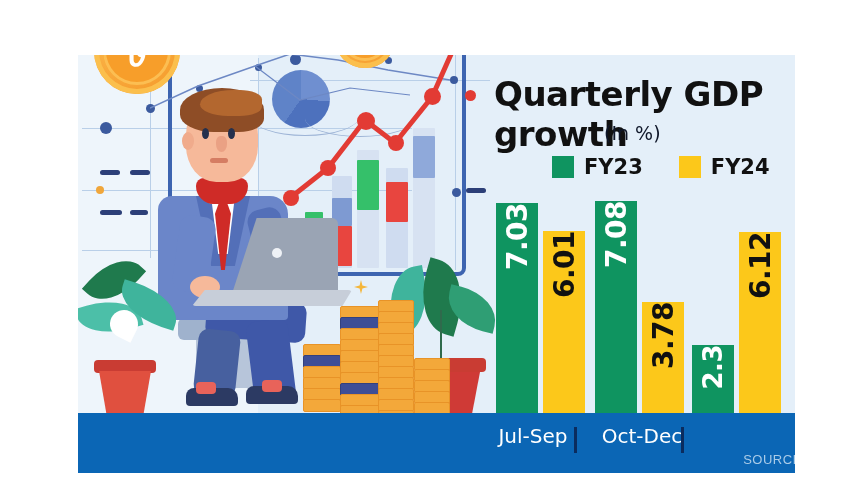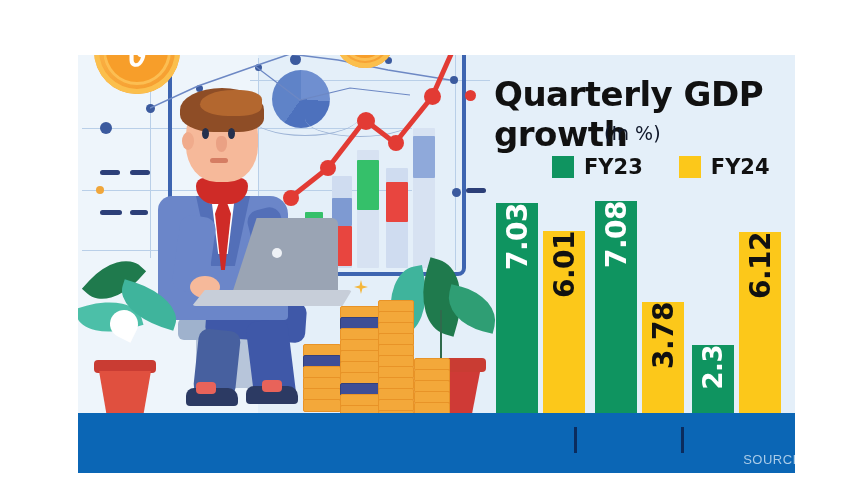--- a/index.html
+++ b/index.html
@@ -306,20 +306,22 @@
     </div>
     <div class="bar" style="left:739px;top:232px;width:42px;height:181px;background:#fcc81a;">
       <span class="barlabel" style="color:#111111;">6.12</span>
     </div>
   </div>
 
   <div class="footer">
     <div class="tick" style="left:496px;top:14px;"></div>
     <div class="tick" style="left:603px;top:14px;"></div>
   </div>
+  <div class="xlab" style="left:483px;top:424px;width:100px;">Jul-Sep</div>
+  <div class="xlab" style="left:590px;top:424px;width:104px;">Oct-Dec</div>
 
   <div class="source">
     <span>SOURCE:</span>
     <b>BBS</b>
   </div>
 
   <div class="panel-white-left"></div>
   <div class="panel-white-right"></div>
   <div class="panel-white-top"></div>
   <div style="position:absolute;left:0;top:473px;width:857px;height:9px;background:#ffffff;"></div>

